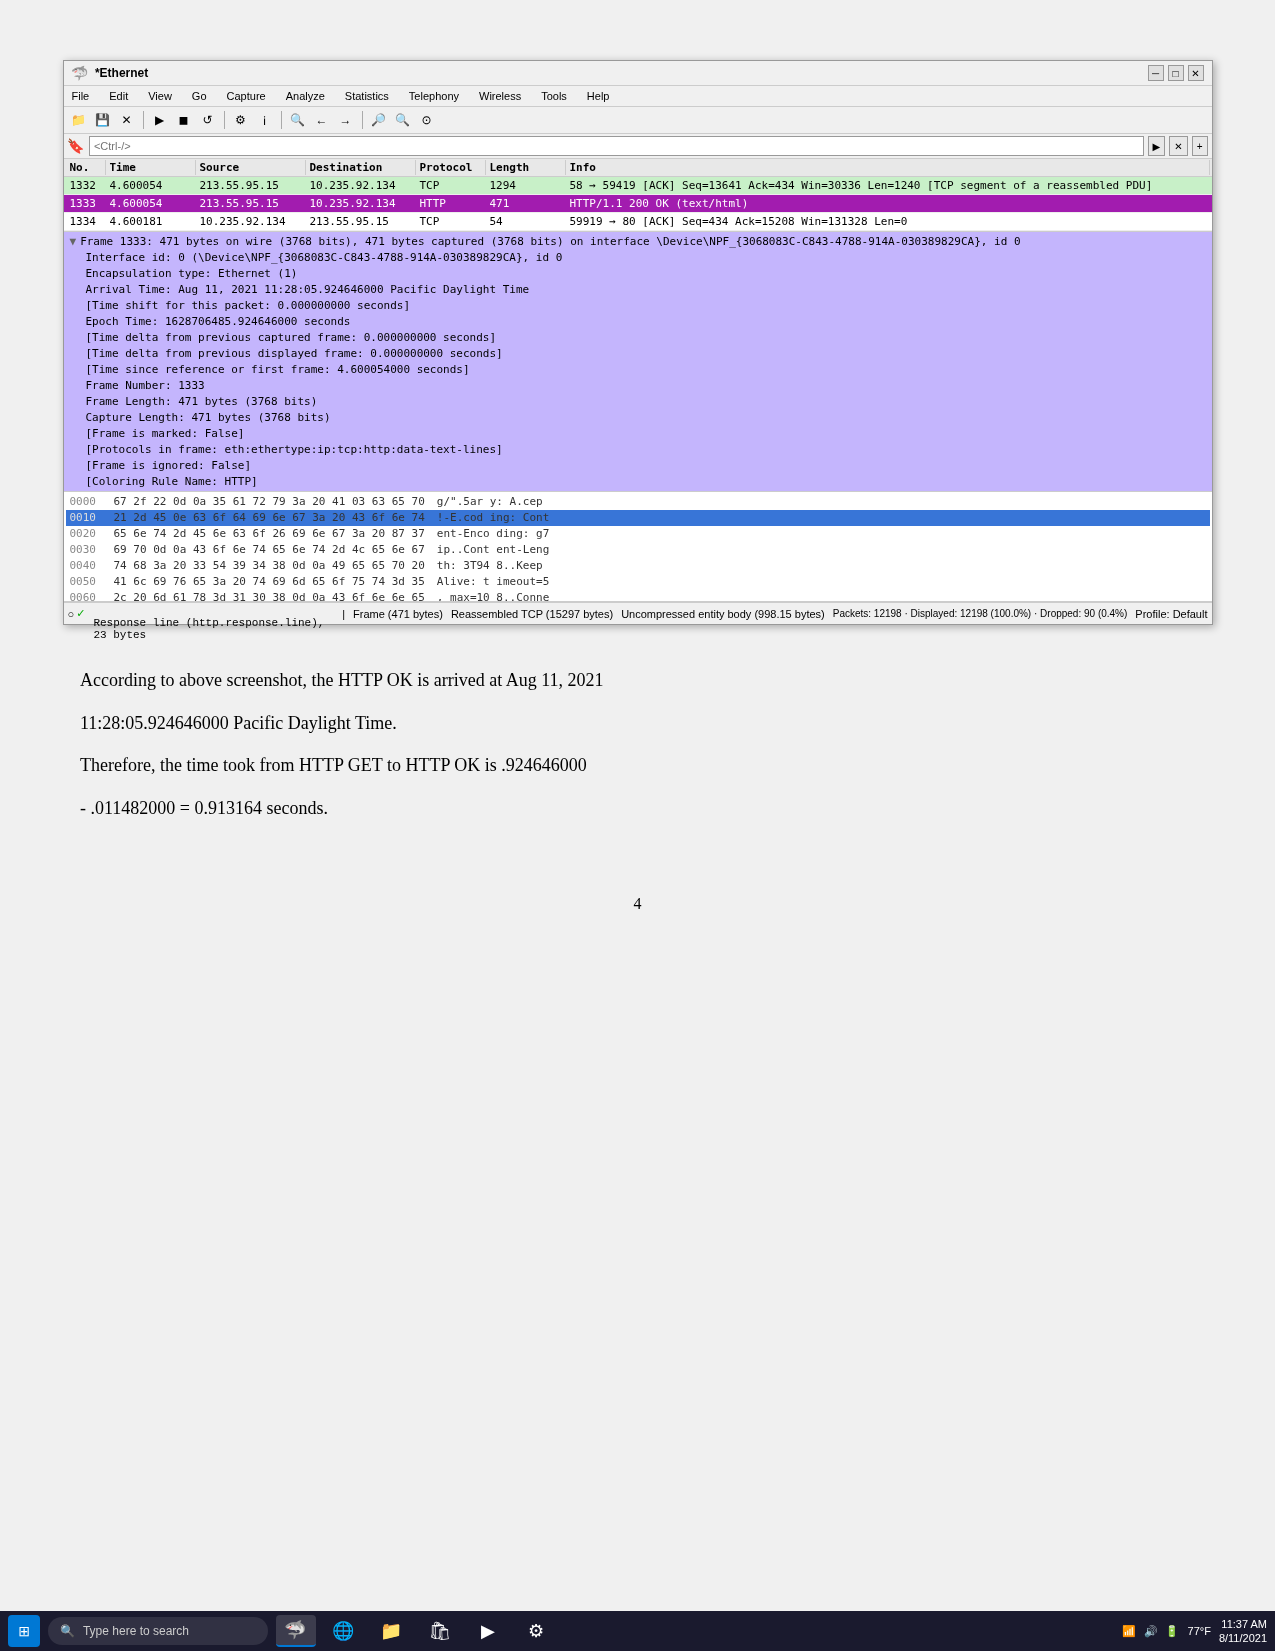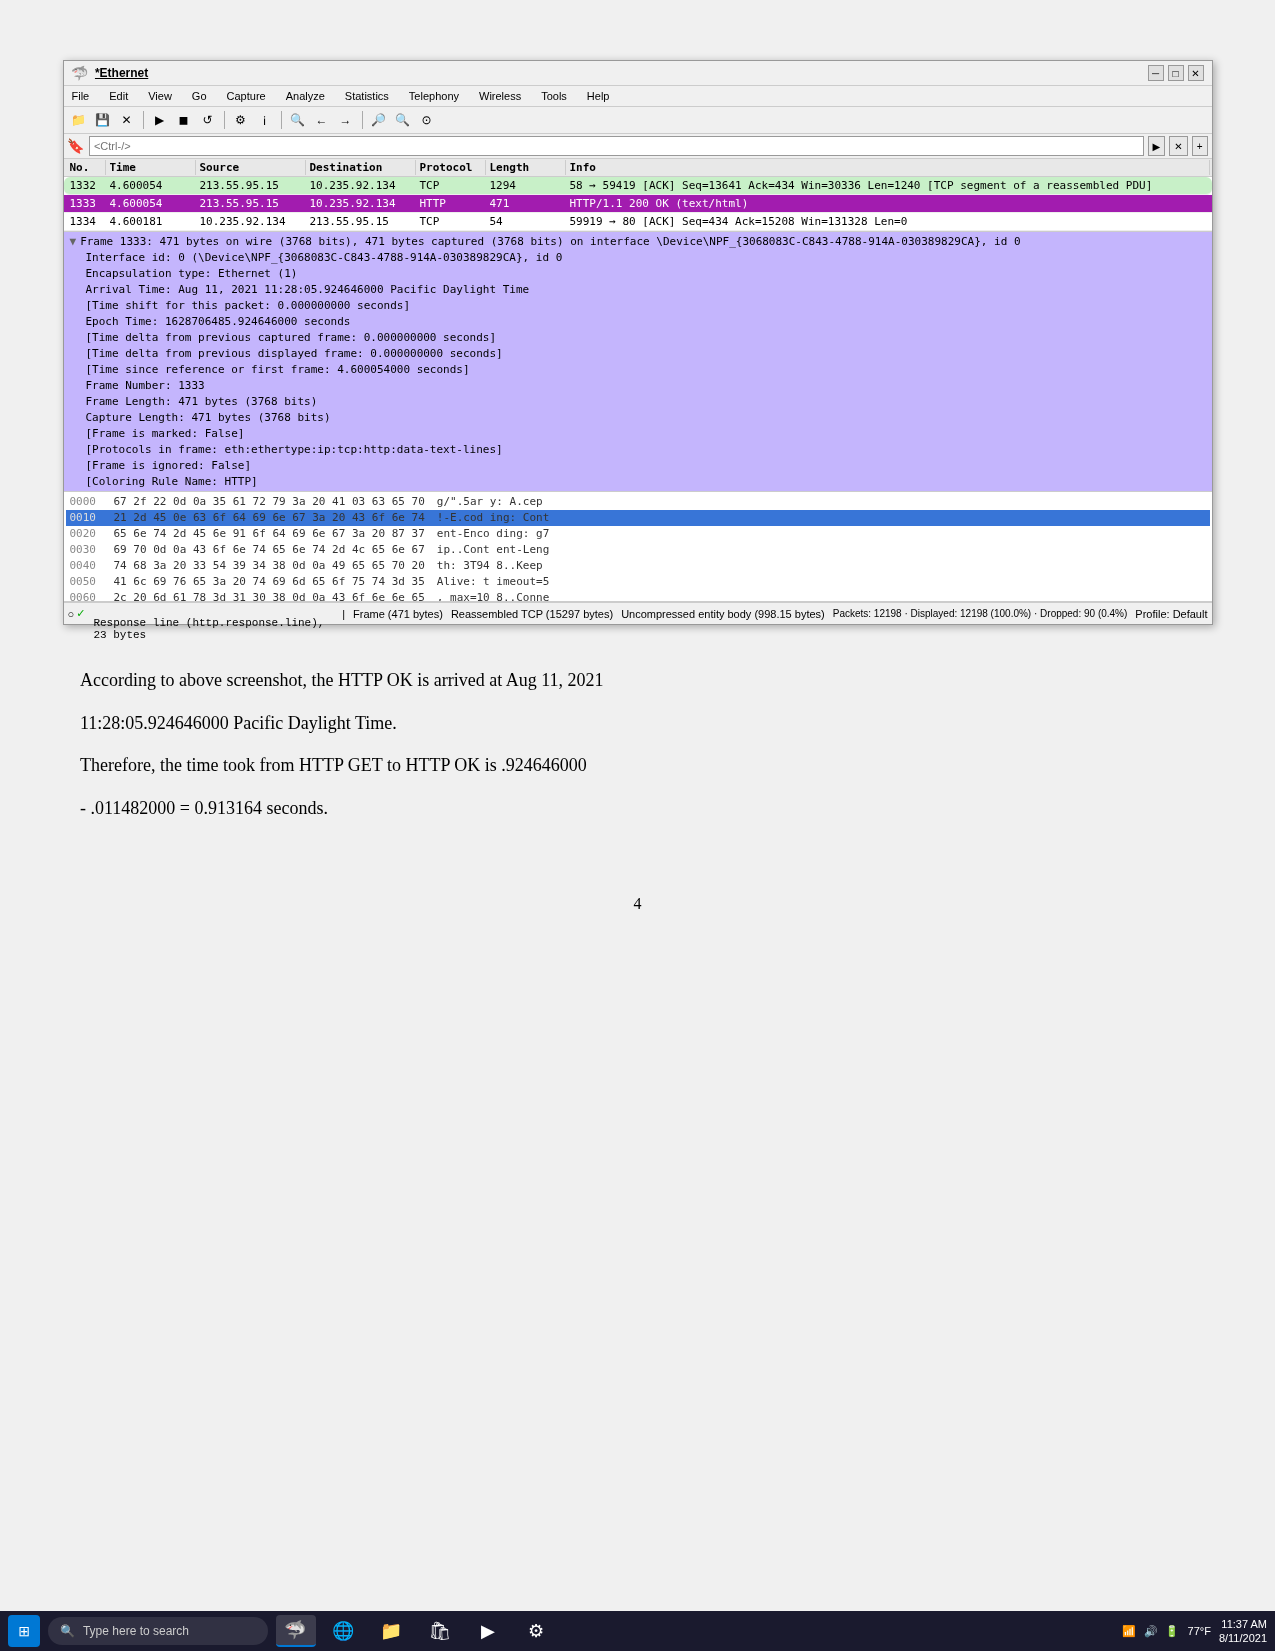--- a/index.html
+++ b/index.html
@@ -31,21 +31,20 @@
       display: flex;
       align-items: center;
       gap: 6px;
     }
     .title-bar-icon {
       font-size: 14px;
     }
     .title-bar-title {
       font-size: 12px;
       font-weight: bold;
-      text-decoration: underline;
     }
     .title-bar-controls {
       display: flex;
       gap: 4px;
     }
     .title-bar-btn {
       width: 16px; height: 16px;
       border: 1px solid #999;
       background: #e0e0e0;
       cursor: pointer;
@@ -137,21 +136,21 @@
       border-right: 1px solid #ccc;
     }
     .packet-row {
       display: grid;
       grid-template-columns: 40px 90px 110px 110px 70px 80px 1fr;
       padding: 1px 2px;
       border-bottom: 1px solid #eee;
       cursor: pointer;
     }
     .packet-row.selected { background: #a21caf; color: white; }
-    .packet-row.highlighted-green { background: #c8f0c8; border-radius: 6px; }
+    .packet-row.highlighted-green { background: #c8f0c8; }
     .packet-row span {
       padding: 1px 4px;
       white-space: nowrap;
       overflow: hidden;
     }
 
     
     .detail-pane {
       background: #c4b5fd;
       border-bottom: 1px solid #ccc;
@@ -460,21 +459,21 @@
         <span class="hex-bytes">67 2f 22 0d 0a 35 61 72  79 3a 20 41 03 63 65 70</span>
         <span class="hex-ascii" style="margin-left:8px;">g/".5ar y: A.cep</span>
       </div>
       <div class="hex-line selected-hex">
         <span class="hex-offset">0010</span>
         <span class="hex-bytes">21 2d 45 0e 63 6f 64 69  6e 67 3a 20 43 6f 6e 74</span>
         <span class="hex-ascii" style="margin-left:8px;">!-E.cod ing: Cont</span>
       </div>
       <div class="hex-line">
         <span class="hex-offset">0020</span>
-        <span class="hex-bytes">65 6e 74 2d 45 6e 91 6f  64 69 6e 67 3a 20 87 37</span>
+        <span class="hex-bytes">65 6e 74 2d 45 6e 63 6f  26 69 6e 67 3a 20 87 37</span>
         <span class="hex-ascii" style="margin-left:8px;">ent-Enco ding: g7</span>
       </div>
       <div class="hex-line">
         <span class="hex-offset">0030</span>
         <span class="hex-bytes">69 70 0d 0a 43 6f 6e 74  65 6e 74 2d 4c 65 6e 67</span>
         <span class="hex-ascii" style="margin-left:8px;">ip..Cont ent-Leng</span>
       </div>
       <div class="hex-line">
         <span class="hex-offset">0040</span>
         <span class="hex-bytes">74 68 3a 20 33 54 39 34  38 0d 0a 49 65 65 70 20</span>

